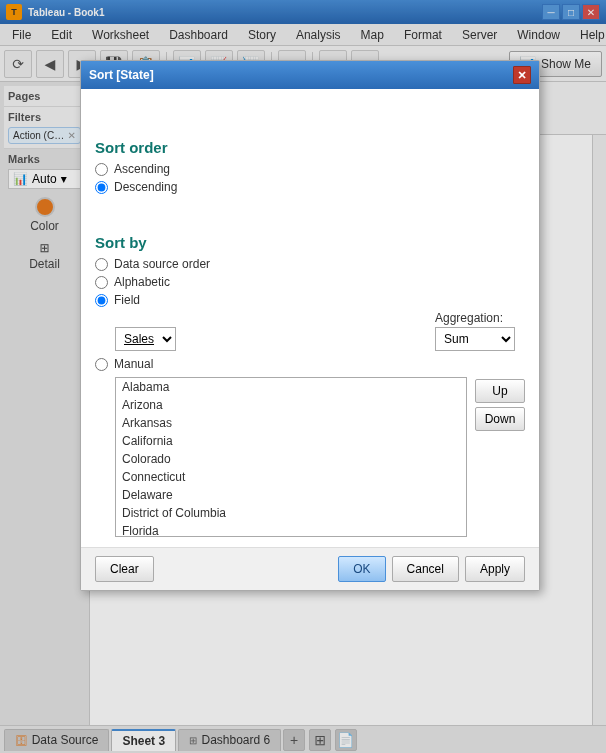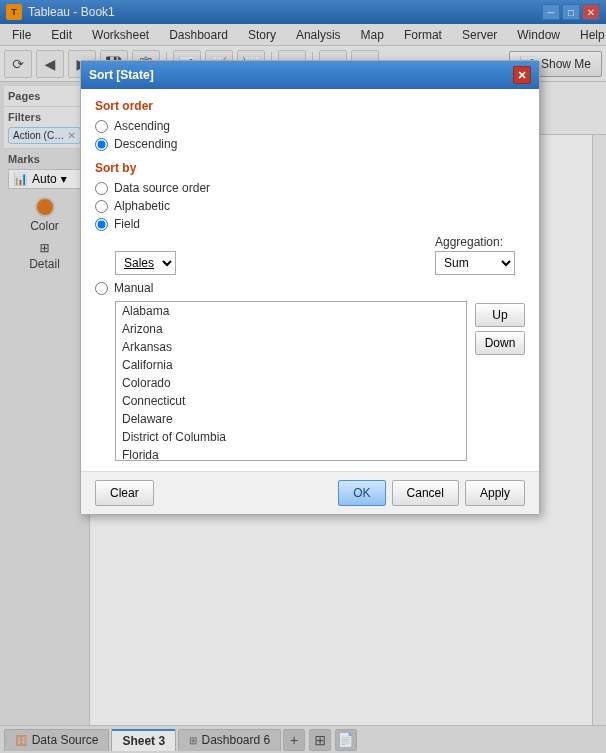--- a/index.html
+++ b/index.html
@@ -10,21 +10,21 @@
       background: linear-gradient(to bottom, #4a90d9, #2a6ab5);
       height: 24px;
       display: flex;
       align-items: center;
       justify-content: space-between;
       padding: 0 6px;
       color: white;
     }
     .title-bar-left { display: flex; align-items: center; gap: 6px; }
     .title-bar-icon { width: 16px; height: 16px; background: #f90; border-radius: 2px; display: flex; align-items: center; justify-content: center; font-size: 9px; font-weight: bold; color: #333; }
-    .title-bar-text { font-size: 12px; color: white; }
+    .title-bar-text { font-size: 10px; color: white; font-weight: bold; }
     .title-bar-controls { display: flex; gap: 2px; }
     .title-btn { width: 18px; height: 16px; background: #5a9de0; border: 1px solid #3a7bc8; display: flex; align-items: center; justify-content: center; font-size: 10px; color: white; cursor: pointer; }
     .title-btn.close { background: #d9534f; }
 
     
     .menu-bar {
       background: #f0f0f0;
       height: 22px;
       display: flex;
       align-items: center;
@@ -208,24 +208,25 @@
       color: white;
       display: flex; align-items: center; justify-content: center;
       font-size: 11px; cursor: pointer;
       border-radius: 1px;
     }
     .dialog-body {
       padding: 10px 14px;
       background: white;
     }
     .dialog-section-label {
-      font-size: 12px;
-      color: #c2410c;
+      font-size: 15px;
+      color: #0f766e;
       font-weight: bold;
       margin-bottom: 6px;
+      margin-top: 40px;
     }
     .radio-row {
       display: flex;
       align-items: center;
       gap: 6px;
       margin-bottom: 4px;
       font-size: 12px;
       color: #333;
     }
     .radio-row input[type=radio] { margin: 0; cursor: pointer; }

